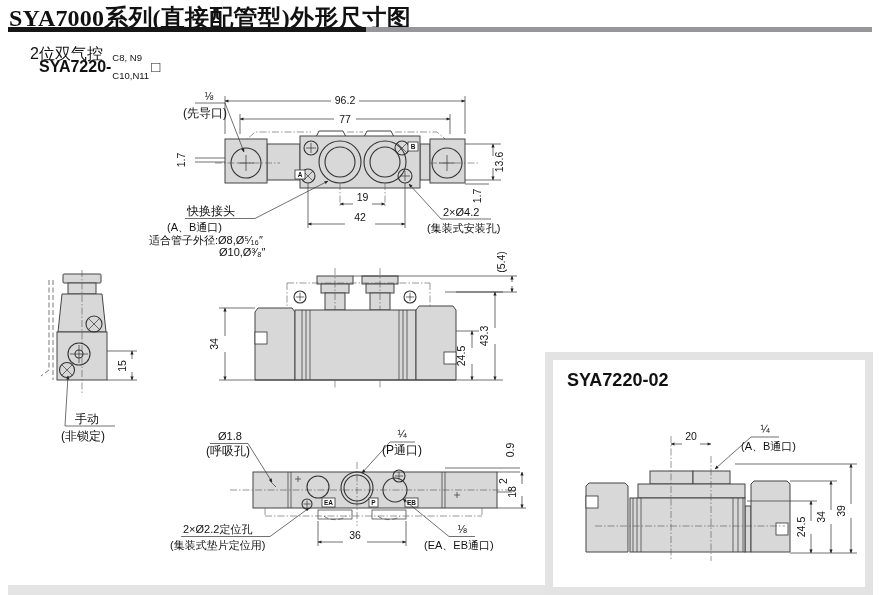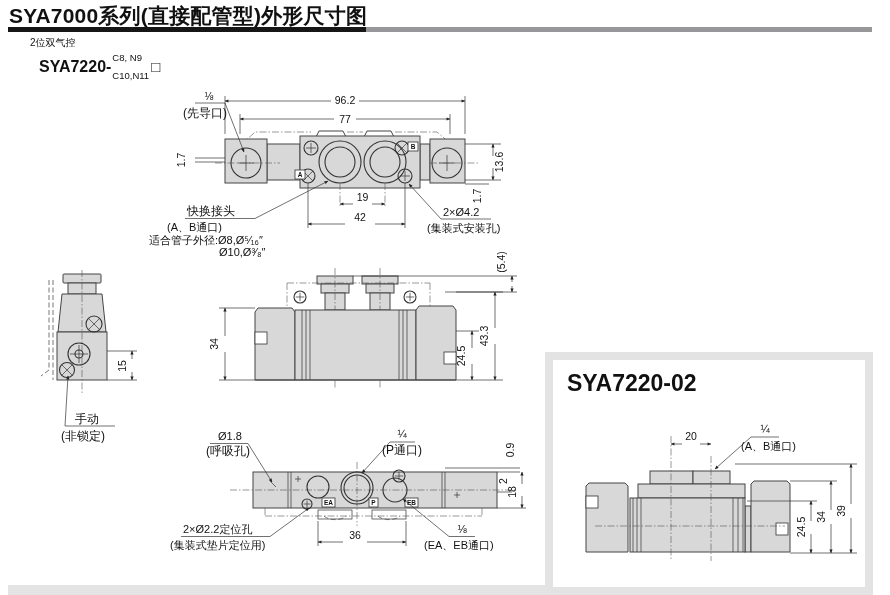--- a/index.html
+++ b/index.html
@@ -1,28 +1,28 @@
 <!DOCTYPE html>
 <html><head>
 <meta charset="utf-8">
 <style>
   html,body{margin:0;padding:0;background:#fff;}
   .page{position:relative;width:890px;height:595px;background:#fff;overflow:hidden;
         font-family:"Liberation Sans","DejaVu Sans",sans-serif;color:#111;}
-  .title{position:absolute;left:9px;top:2px;font-size:21px;font-weight:bold;letter-spacing:0.2px;}
+  .title{position:absolute;left:9px;top:2px;font-size:24px;font-weight:bold;letter-spacing:0.2px;font-family:Liberation Serif, serif;}
   .title-bar{position:absolute;left:8px;top:27px;width:864px;height:5px;display:flex;}
   .title-bar .seg-black{width:358px;height:5px;background:#161616;}
   .title-bar .seg-gray{flex:1;height:5px;background:#97979a;}
-  .subtitle{position:absolute;left:30px;top:36px;font-size:10px;}
+  .subtitle{position:absolute;left:30px;top:44px;font-size:16px;}
   .model{position:absolute;left:30px;top:53px;font-size:16px;font-weight:bold;display:flex;align-items:center;margin-left:9px;}
   .model .stack{display:inline-flex;flex-direction:column;font-size:9.5px;line-height:1.05;font-weight:normal;margin:0 1px;gap:8px;}
   .model .suffix{font-size:15px;font-weight:normal;margin-left:1px;}
   .panel{position:absolute;left:545px;top:352px;width:328px;height:243px;background:#fff;
          border:8px solid #e3e3e3;box-sizing:border-box;}
-  .panel-heading{position:absolute;left:14px;top:10px;font-size:23px;font-weight:bold;}
+  .panel-heading{position:absolute;left:14px;top:10px;font-size:18px;font-weight:bold;}
   .bottom-bar{position:absolute;left:8px;top:585px;width:865px;height:10px;background:#e4e4e4;}
   svg{position:absolute;overflow:visible;}
   .bd{fill:#d8d8d8;stroke:#454545;stroke-width:1;}
   .wh{fill:#fff;stroke:#333;stroke-width:0.8;}
   .ln{fill:none;stroke:#454545;stroke-width:1;}
   .hole{fill:none;stroke:#333;stroke-width:1.1;}
   .thin{fill:none;stroke:#333;stroke-width:0.7;}
   .cl{fill:none;stroke:#555;stroke-width:0.6;stroke-dasharray:7 2 1.5 2;}
   .dsh{fill:none;stroke:#555;stroke-width:0.8;stroke-dasharray:5 2.5;}
   .dt{font-size:10.5px;fill:#111;}

